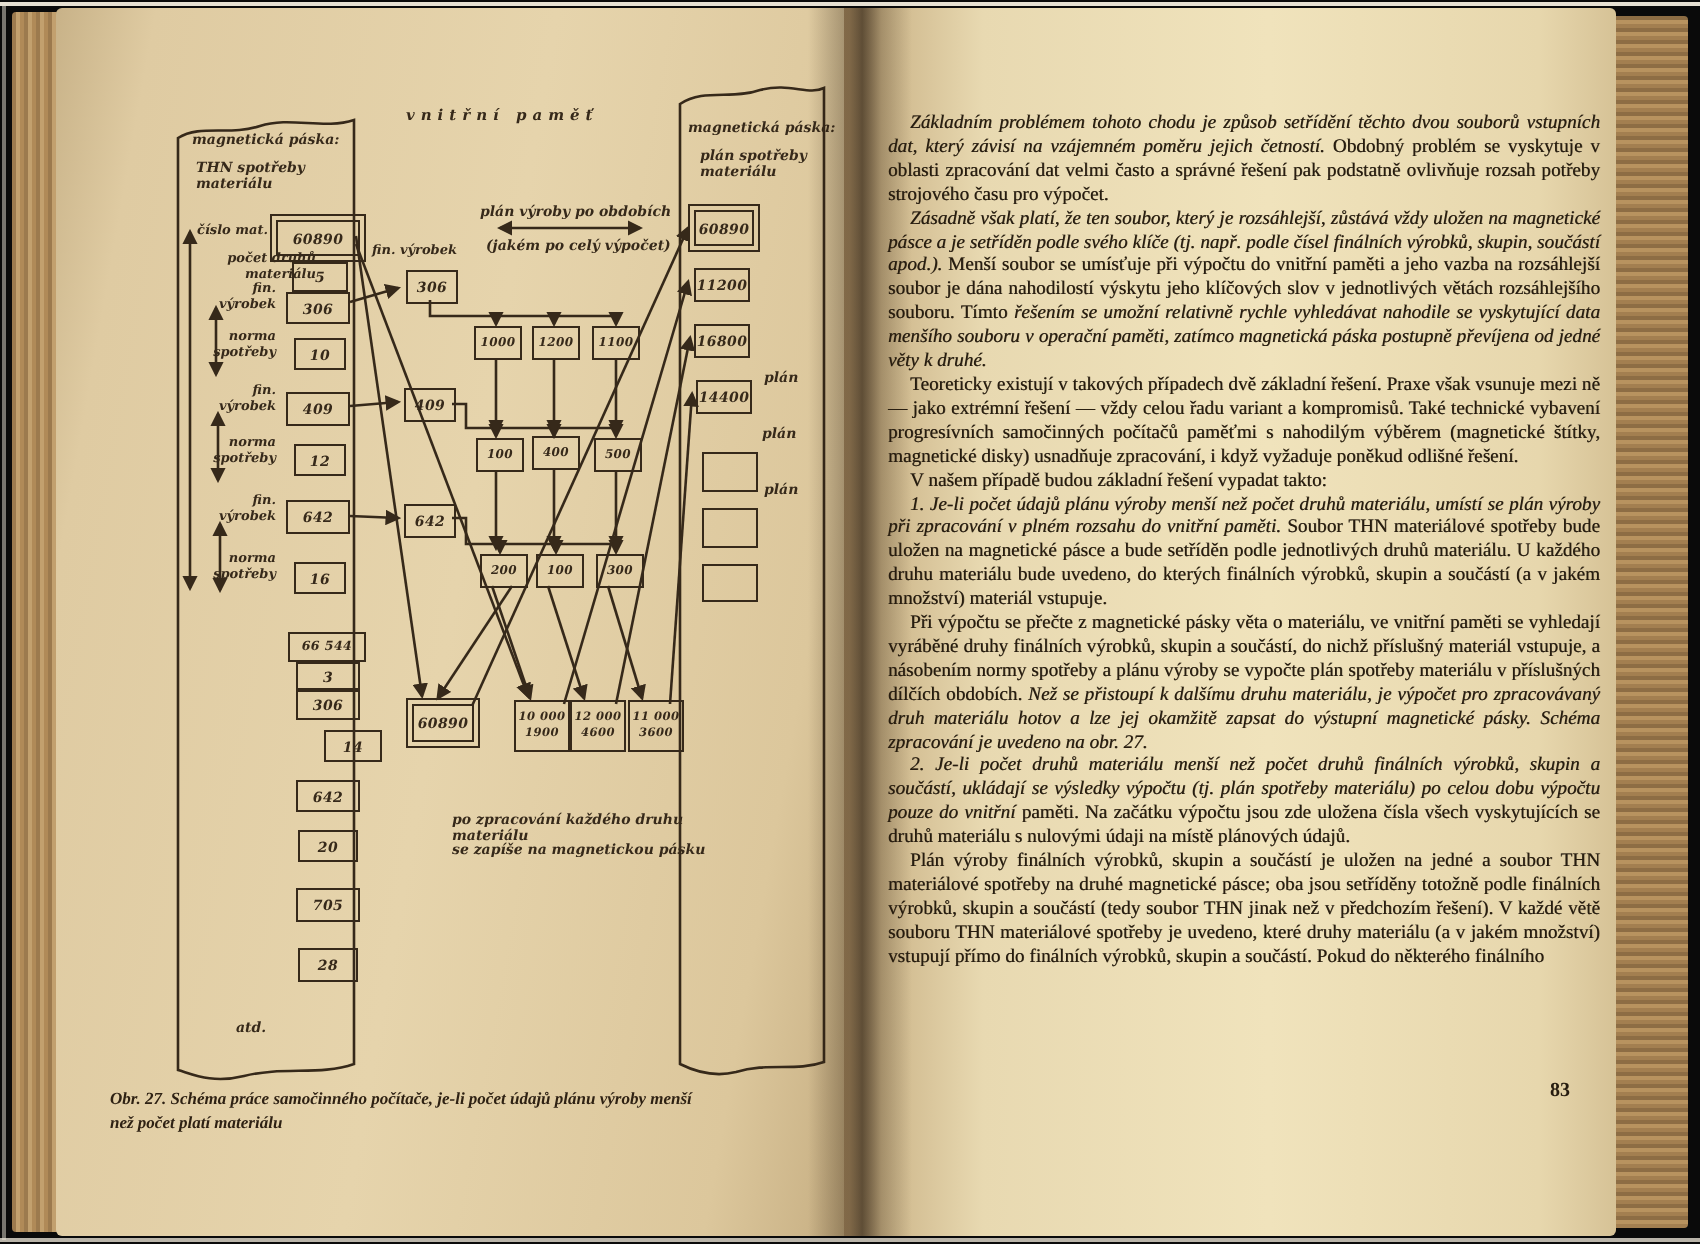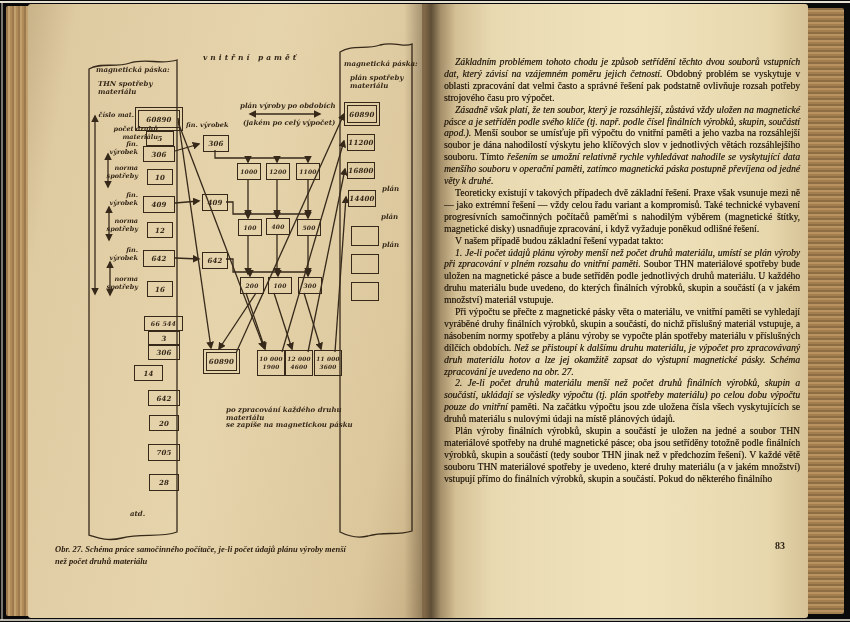--- a/index.html
+++ b/index.html
@@ -137,26 +137,26 @@
   <div class="dbox" style="left:143px;top:146px;width:30px;height:14px;">306</div>
   <div class="dbox" style="left:147px;top:169px;width:24px;height:14px;">10</div>
   <div class="dbox" style="left:143px;top:196px;width:30px;height:15px;">409</div>
   <div class="dbox" style="left:147px;top:222px;width:24px;height:14px;">12</div>
   <div class="dbox" style="left:143px;top:250px;width:30px;height:15px;">642</div>
   <div class="dbox" style="left:147px;top:281px;width:24px;height:14px;">16</div>
 
   <div class="dbox" style="left:144px;top:316px;width:37px;height:13px;font-size:6.3px;">66 544</div>
   <div class="dbox" style="left:148px;top:331px;width:30px;height:12px;">3</div>
   <div class="dbox" style="left:148px;top:345px;width:30px;height:13px;">306</div>
-  <div class="dbox" style="left:134px;top:365px;width:27px;height:14px;">14</div>
+  <div class="dbox" style="left:162px;top:365px;width:27px;height:14px;">14</div>
   <div class="dbox" style="left:148px;top:390px;width:30px;height:14px;">642</div>
   <div class="dbox" style="left:149px;top:415px;width:28px;height:14px;">20</div>
   <div class="dbox" style="left:148px;top:444px;width:30px;height:15px;">705</div>
   <div class="dbox" style="left:149px;top:474px;width:28px;height:15px;">28</div>
-  <div class="hand" style="left:118px;top:510px;width:30px;font-size:7px;margin-left:12px;">atd.</div>
+  <div class="hand" style="left:118px;top:510px;width:30px;font-size:7px;">atd.</div>
 
   <div class="hand" id="memory-title" style="left:203px;top:53px;width:110px;">vnitřní paměť</div>
   <div class="hand" style="left:240px;top:102px;width:110px;font-size:7px;">plán výroby po obdobích</div>
   <div class="hand" style="left:243px;top:119px;width:110px;font-size:7px;">(jakém po celý výpočet)</div>
   <div class="hand" style="left:186px;top:122px;width:46px;">fin. výrobek</div>
 
   <div class="dbox" style="left:203px;top:135px;width:24px;height:15px;">306</div>
   <div class="dbox" style="left:202px;top:194px;width:24px;height:15px;">409</div>
   <div class="dbox" style="left:202px;top:252px;width:24px;height:15px;">642</div>
 
@@ -195,21 +195,21 @@
   <div class="hand tag" style="left:382px;top:138px;">plán</div>
   <div class="dbox" style="left:347px;top:162px;width:26px;height:15px;">16800</div>
   <div class="hand tag" style="left:381px;top:166px;">plán</div>
   <div class="dbox" style="left:348px;top:190px;width:26px;height:15px;">14400</div>
   <div class="hand tag" style="left:382px;top:194px;">plán</div>
   <div class="dbox" style="left:351px;top:226px;width:26px;height:18px;"></div>
   <div class="dbox" style="left:351px;top:254px;width:26px;height:18px;"></div>
   <div class="dbox" style="left:351px;top:282px;width:26px;height:17px;"></div>
 
   <div class="caption" style="left:55px;top:544px;width:342px;">Obr. 27. Schéma práce samočinného počítače, je-li počet údajů plánu výroby menší</div>
-  <div class="caption" style="left:55px;top:556px;width:342px;">než počet druhů materiálu</div>
+  <div class="caption" style="left:55px;top:556px;width:342px;">než počet platí materiálu</div>
 
   <div id="text-column">
       <p><span class="seg-i">Základním problémem tohoto chodu je způsob setřídění těchto dvou souborů vstupních dat, který závisí na vzájemném poměru jejich četností.</span><span class="seg-r"> Obdobný problém se vyskytuje v oblasti zpracování dat velmi často a správné řešení pak podstatně ovlivňuje rozsah potřeby strojového času pro výpočet.</span></p>
       <p><span class="seg-i">Zásadně však platí, že ten soubor, který je rozsáhlejší, zůstává vždy uložen na magnetické pásce a je setříděn podle svého klíče (tj. např. podle čísel finálních výrobků, skupin, součástí apod.).</span><span class="seg-r"> Menší soubor se umísťuje při výpočtu do vnitřní paměti a jeho vazba na rozsáhlejší soubor je dána nahodilostí výskytu jeho klíčových slov v jednotlivých větách rozsáhlejšího souboru. Tímto</span><span class="seg-i"> řešením se umožní relativně rychle vyhledávat nahodile se vyskytující data menšího souboru v operační paměti, zatímco magnetická páska postupně převíjena od jedné věty k druhé.</span></p>
       <p><span class="seg-r">Teoreticky existují v takových případech dvě základní řešení. Praxe však vsunuje mezi ně — jako extrémní řešení — vždy celou řadu variant a kompromisů. Také technické vybavení progresívních samočinných počítačů paměťmi s nahodilým výběrem (magnetické štítky, magnetické disky) usnadňuje zpracování, i když vyžaduje poněkud odlišné řešení.</span></p>
       <p><span class="seg-r">V našem případě budou základní řešení vypadat takto:</span></p>
       <p><span class="seg-i">1. Je-li počet údajů plánu výroby menší než počet druhů materiálu, umístí se plán výroby při zpracování v plném rozsahu do vnitřní paměti.</span><span class="seg-r"> Soubor THN materiálové spotřeby bude uložen na magnetické pásce a bude setříděn podle jednotlivých druhů materiálu. U každého druhu materiálu bude uvedeno, do kterých finálních výrobků, skupin a součástí (a v jakém množství) materiál vstupuje.</span></p>
       <p><span class="seg-r">Při výpočtu se přečte z magnetické pásky věta o materiálu, ve vnitřní paměti se vyhledají vyráběné druhy finálních výrobků, skupin a součástí, do nichž příslušný materiál vstupuje, a násobením normy spotřeby a plánu výroby se vypočte plán spotřeby materiálu v příslušných dílčích obdobích.</span><span class="seg-i"> Než se přistoupí k dalšímu druhu materiálu, je výpočet pro zpracovávaný druh materiálu hotov a lze jej okamžitě zapsat do výstupní magnetické pásky. Schéma zpracování je uvedeno na obr. 27.</span></p>
       <p><span class="seg-i">2. Je-li počet druhů materiálu menší než počet druhů finálních výrobků, skupin a součástí, ukládají se výsledky výpočtu (tj. plán spotřeby materiálu) po celou dobu výpočtu pouze do vnitřní</span><span class="seg-r"> paměti. Na začátku výpočtu jsou zde uložena čísla všech vyskytujících se druhů materiálu s nulovými údaji na místě plánových údajů.</span></p>
       <p><span class="seg-r">Plán výroby finálních výrobků, skupin a součástí je uložen na jedné a soubor THN materiálové spotřeby na druhé magnetické pásce; oba jsou setříděny totožně podle finálních výrobků, skupin a součástí (tedy soubor THN jinak než v předchozím řešení). V každé větě souboru THN materiálové spotřeby je uvedeno, které druhy materiálu (a v jakém množství) vstupují přímo do finálních výrobků, skupin a součástí. Pokud do některého finálního</span></p>

